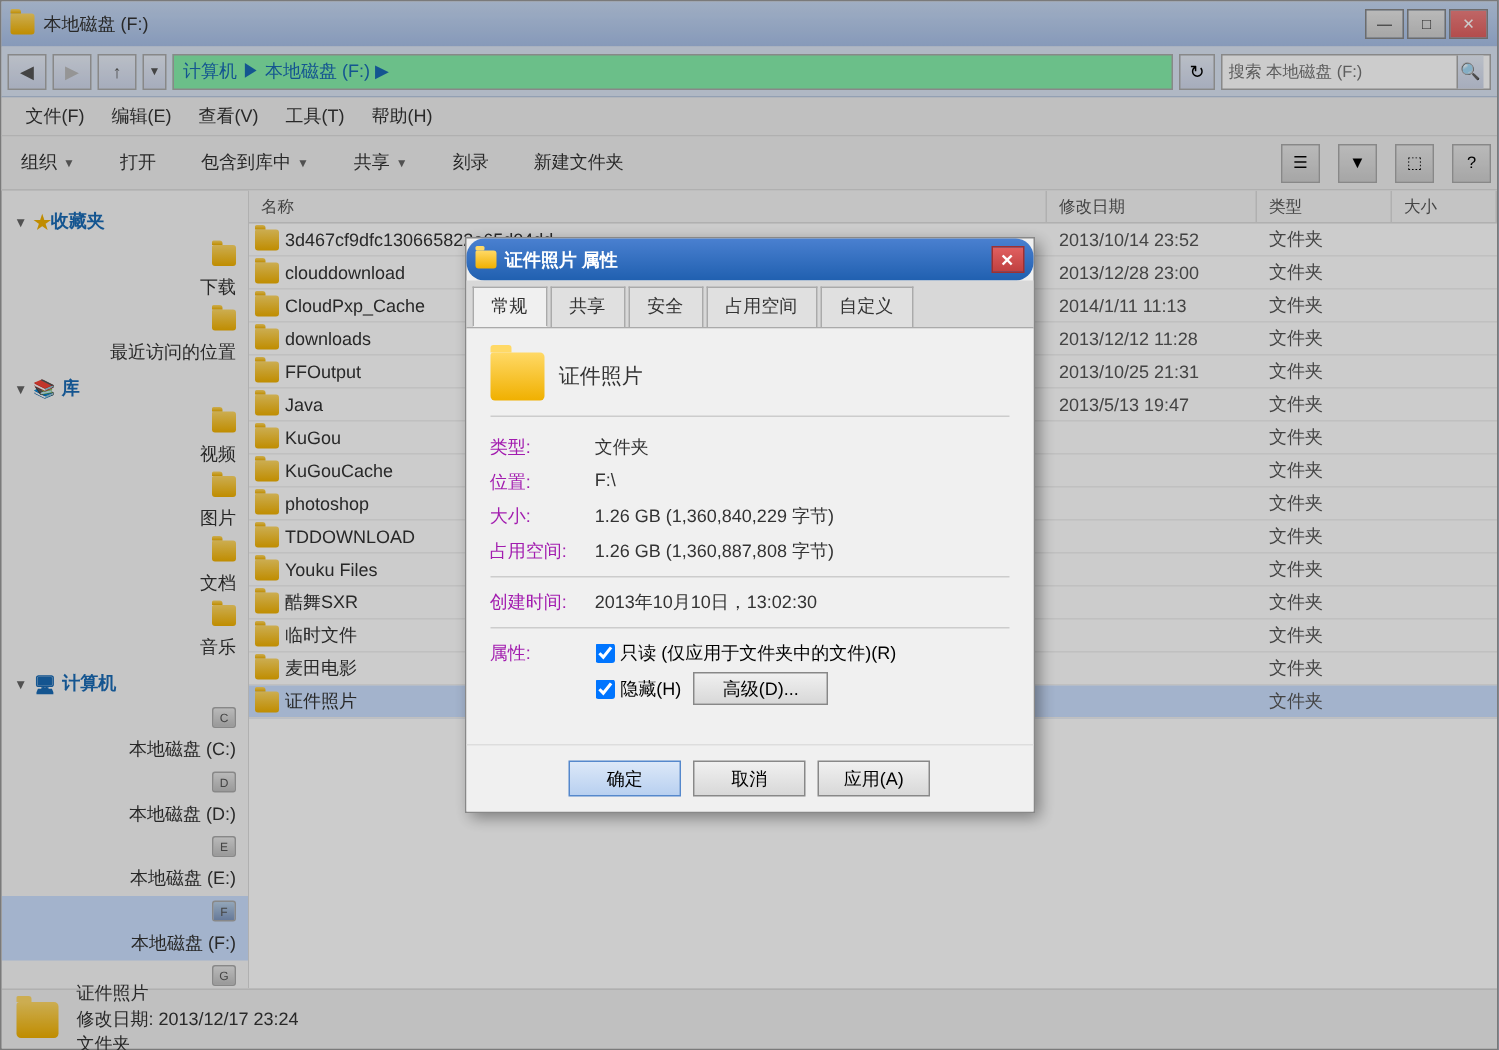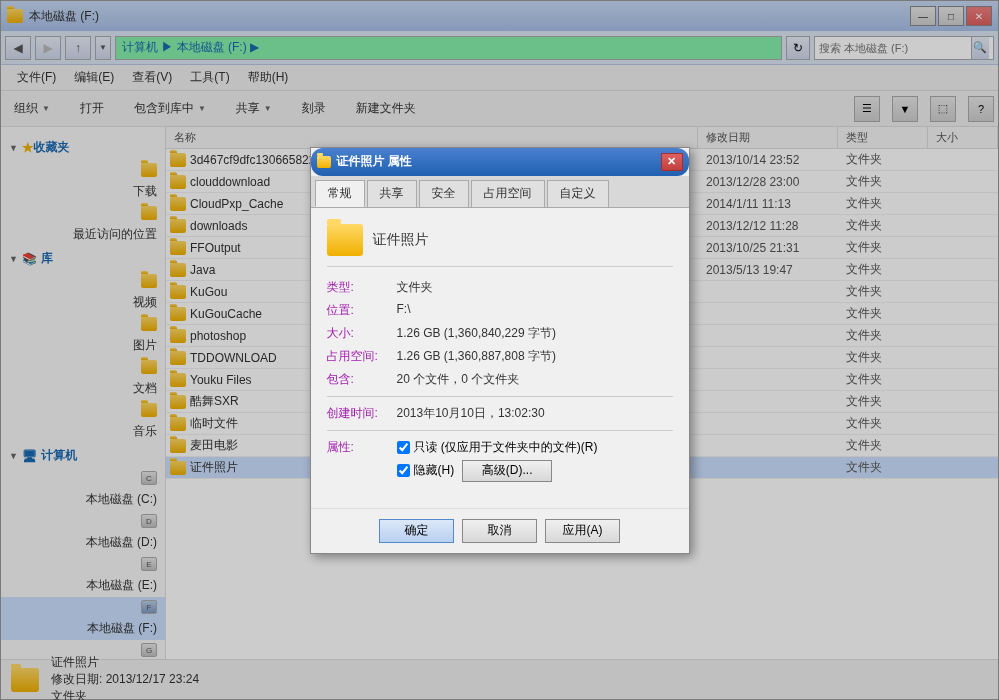--- a/index.html
+++ b/index.html
@@ -953,24 +953,20 @@
           <span class="dialog-value">F:\</span>
         </div>
         <div class="dialog-info-row">
           <span class="dialog-label">大小:</span>
           <span class="dialog-value">1.26 GB (1,360,840,229 字节)</span>
         </div>
         <div class="dialog-info-row">
           <span class="dialog-label">占用空间:</span>
           <span class="dialog-value">1.26 GB (1,360,887,808 字节)</span>
         </div>
-        <div class="dialog-info-row">
-          <span class="dialog-label">包含:</span>
-          <span class="dialog-value">20 个文件，0 个文件夹</span>
-        </div>
 
         <div class="dialog-separator"></div>
 
         <div class="dialog-info-row">
           <span class="dialog-label">创建时间:</span>
           <span class="dialog-value">2013年10月10日，13:02:30</span>
         </div>
 
         <div class="dialog-separator"></div>
 

